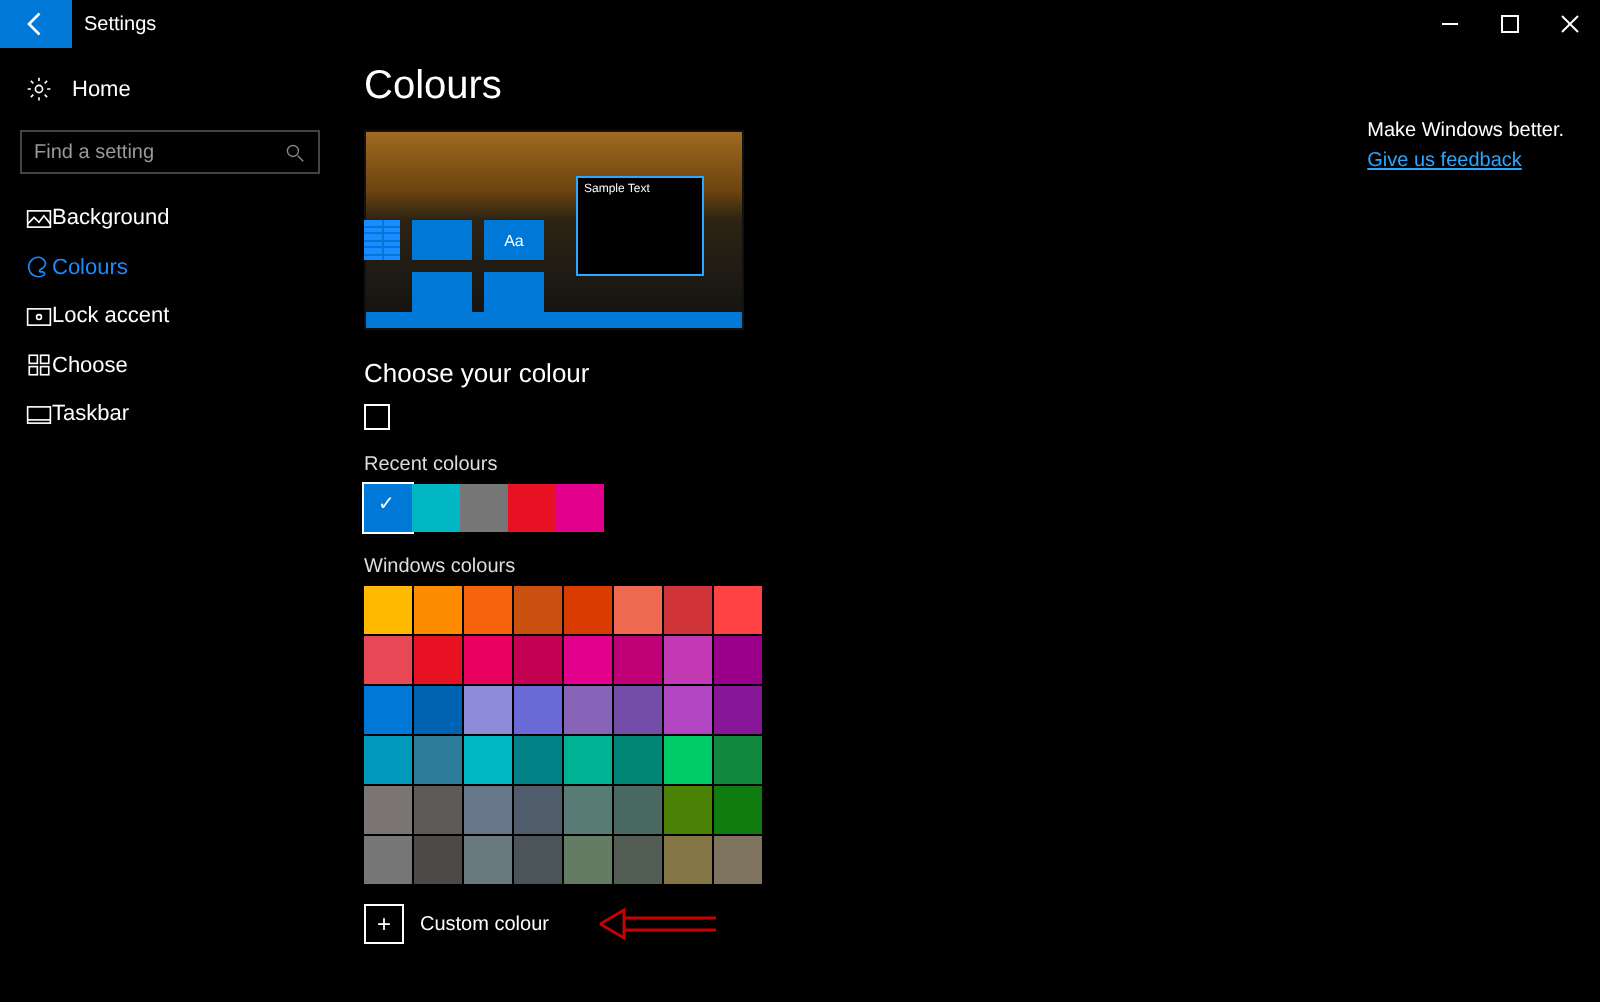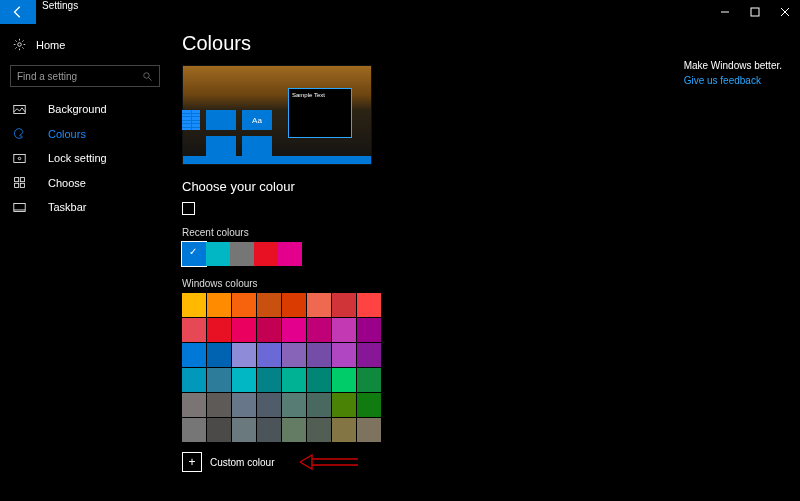--- a/index.html
+++ b/index.html
@@ -1,28 +1,28 @@
 <!DOCTYPE html>
 <html><head>
 <meta charset="utf-8">
 <style>
   * { box-sizing: border-box; margin: 0; padding: 0; font-family: "Segoe UI", Arial, sans-serif; }
   body { background: #000; color: #fff; width: 800px; height: 501px; overflow: hidden; font-size: 11px; }
-  .titlebar { height: 24px; background: #000; display: flex; }
+  .titlebar { height: 24px; background: #000; display: flex; align-items: center; }
   .titlebar .back { width: 36px; height: 24px; background: #0078d7; display: flex; align-items: center; justify-content: center; }
   .titlebar .title { margin-left: 6px; font-size: 10px; color: #fff; }
   .titlebar .spacer { flex: 1; }
   .winbtn { width: 30px; height: 24px; display: flex; align-items: center; justify-content: center; color: #fff; }
   .main { display: flex; height: calc(100% - 24px); }
   .sidebar { width: 170px; padding: 8px 4px 8px 4px; display: flex; flex-direction: column; gap: 0; }
   .home-row { display: flex; align-items: center; gap: 10px; padding: 6px 8px; font-size: 11px; }
   .search { margin: 8px 6px 10px 6px; height: 22px; border: 1px solid #444; display: flex; align-items: center; padding: 0 6px; color: #999; font-size: 10px; }
   .search .sp { flex: 1; }
   .category { color: #888; font-size: 10px; padding: 4px 8px 6px 8px; }
-  .navitem { display: flex; align-items: center; gap: 22px; padding: 6px 8px; font-size: 11px; color: #fff; }
+  .navitem { display: flex; align-items: center; gap: 0; padding: 6px 8px; font-size: 11px; color: #fff; }
   .navitem.active { color: #1a8cff; }
   .navicon { width: 14px; display: flex; justify-content: center; }
   .content { flex: 1; padding: 8px 20px 8px 12px; overflow: hidden; position: relative; }
   h1.page { font-weight: 300; font-size: 20px; margin-bottom: 10px; }
   .preview { width: 190px; height: 100px; background: linear-gradient(180deg,#a06a20 0%, #6b4410 30%, #2c2314 45%, #121212 100%); position: relative; border: 1px solid #111; }
   .preview .taskbar { position: absolute; bottom: 0; left: 0; right: 0; height: 8px; background: #0078d7; }
   .preview .tiles { position: absolute; bottom: 8px; left: -1px; width: 90px; height: 46px; display: grid; grid-template-columns: 18px 1fr 1fr; grid-template-rows: 1fr 1fr; gap: 6px; margin-top: 28px; }
   .preview .tiles .t { background: #0078d7; }
   .preview .tiles .tmini { background: #0078d7; display:grid; grid-template-columns:1fr 1fr; grid-template-rows:repeat(6,1fr); gap:1px;}
   .preview .tiles .tmini div{background:#1a8cff;}
@@ -36,21 +36,21 @@
   .swatchrow { display: flex; gap: 0; }
   .swatch { width: 24px; height: 24px; position: relative; }
   .swatch.selected { outline: 1px solid #fff; outline-offset: 0; }
   .swatch.selected::after { content: "✓"; color:#fff; font-size:10px; position:absolute; top:4px; left:7px; }
   .palette { display: grid; grid-template-columns: repeat(8, 24px); grid-auto-rows: 24px; gap: 1px; width: 200px; }
   .pal { width: 24px; height: 24px; }
   .custom-row { display: flex; align-items: center; gap: 8px; margin-top: 10px; font-size: 10px; }
   .plusbox { width: 20px; height: 20px; border: 1px solid #fff; display:flex; align-items:center; justify-content:center; font-size:12px;}
   .arrow-annot { margin-left: 18px; }
   .rightcol { position: absolute; top: 36px; right: 18px; text-align: left; font-size: 10px; }
-  .rightcol .fb { color: #2aa7ff; margin-top: 4px; }
+  .rightcol .fb { color: #2aa7ff; margin-top: 4px; text-decoration: underline; }
   svg { display:block; }
 </style>
 </head>
 <body>
 
 <div class="titlebar">
   <div class="back">
     <svg width="14" height="14" viewBox="0 0 16 16">
         <path d="M10 2 L4 8 L10 14" stroke="#fff" stroke-width="1.5" fill="none"></path>
       </svg>
@@ -112,21 +112,21 @@
         </span>
       <span>Colours</span>
     </div>
     <div class="navitem">
       <span class="navicon">
           <svg width="13" height="11" viewBox="0 0 16 12">
             <rect x="1" y="1" width="14" height="10" stroke="#fff" fill="none"></rect>
             <circle cx="8" cy="6" r="1.5" stroke="#fff" fill="none"></circle>
           </svg>
         </span>
-      <span>Lock setting</span>
+      <span>Lock accent</span>
     </div>
     <div class="navitem">
       <span class="navicon">
           <svg width="13" height="13" viewBox="0 0 16 16">
             <rect x="2" y="2" width="5" height="5" stroke="#fff" fill="none"></rect>
             <rect x="9" y="2" width="5" height="5" stroke="#fff" fill="none"></rect>
             <rect x="2" y="9" width="5" height="5" stroke="#fff" fill="none"></rect>
             <rect x="9" y="9" width="5" height="5" stroke="#fff" fill="none"></rect>
           </svg>
         </span>

